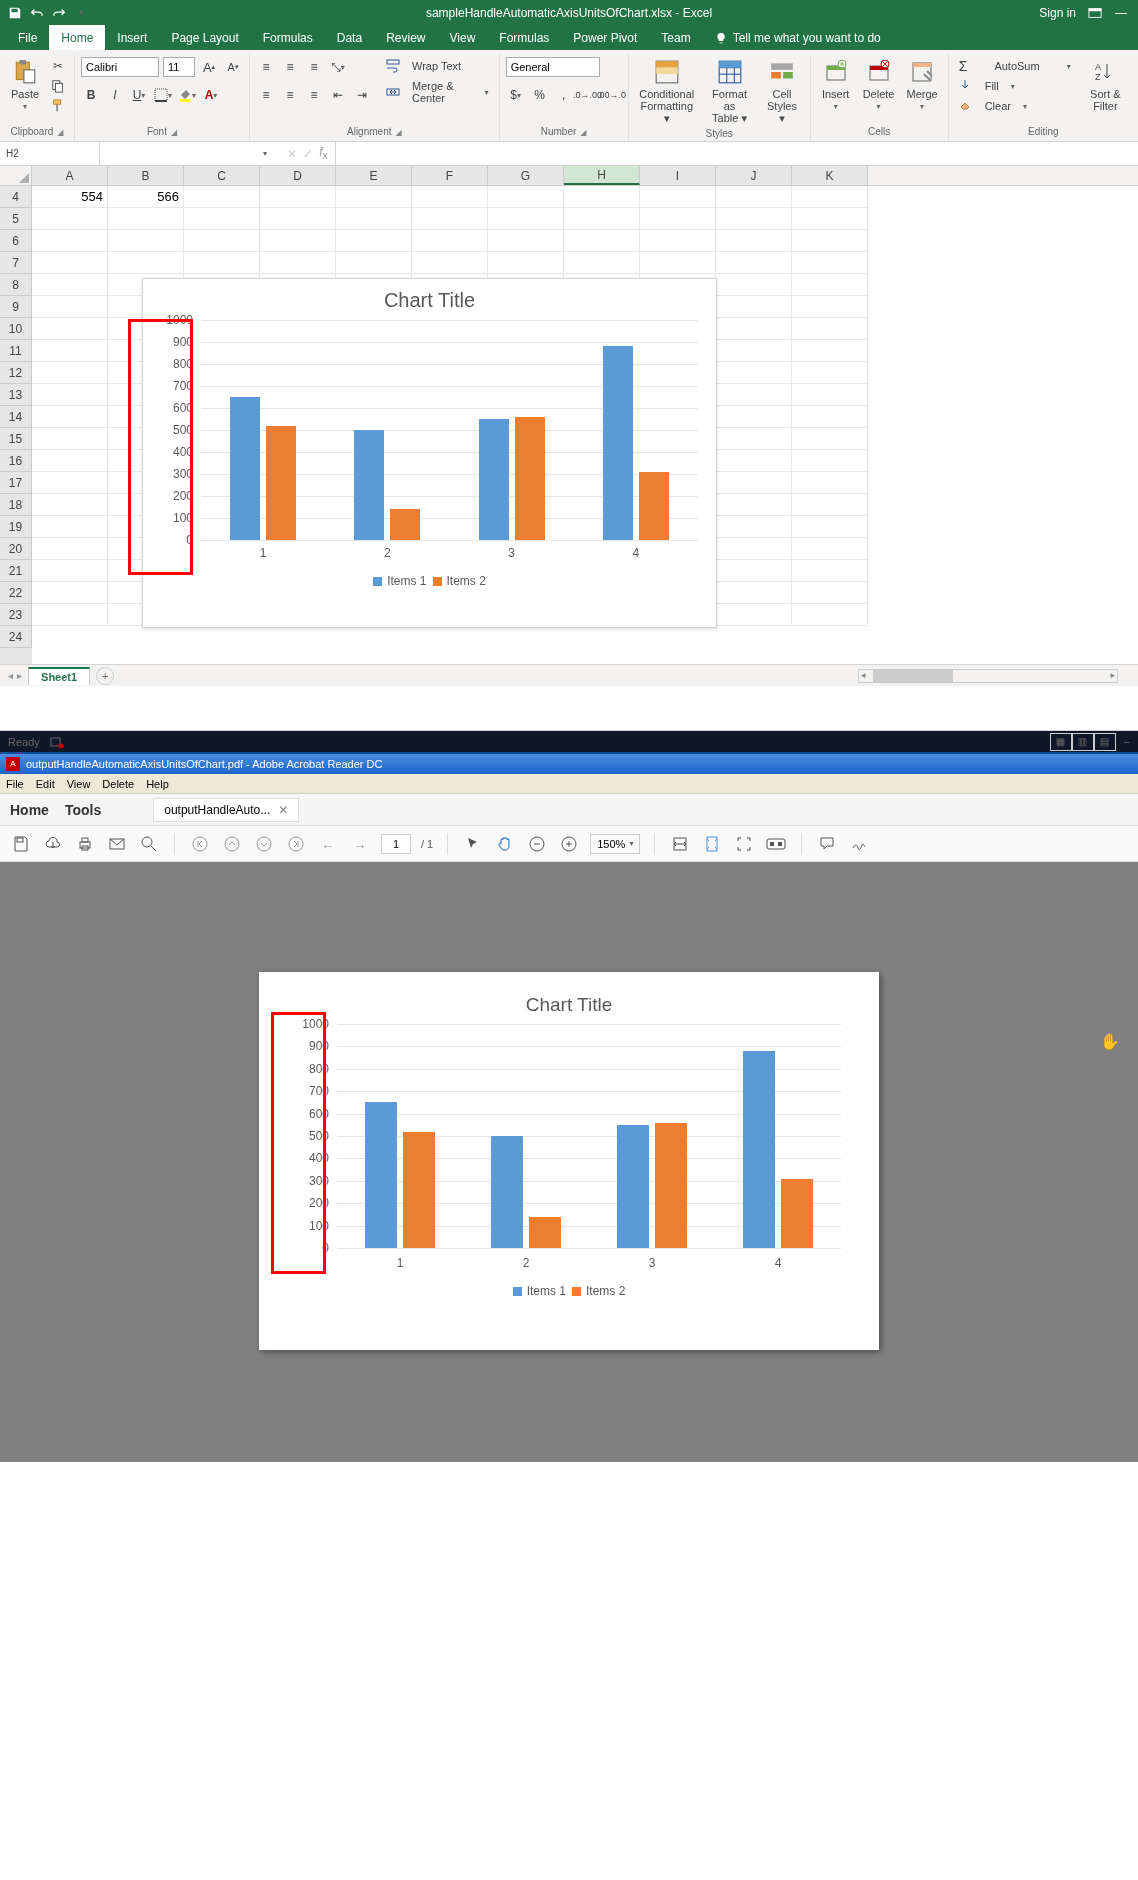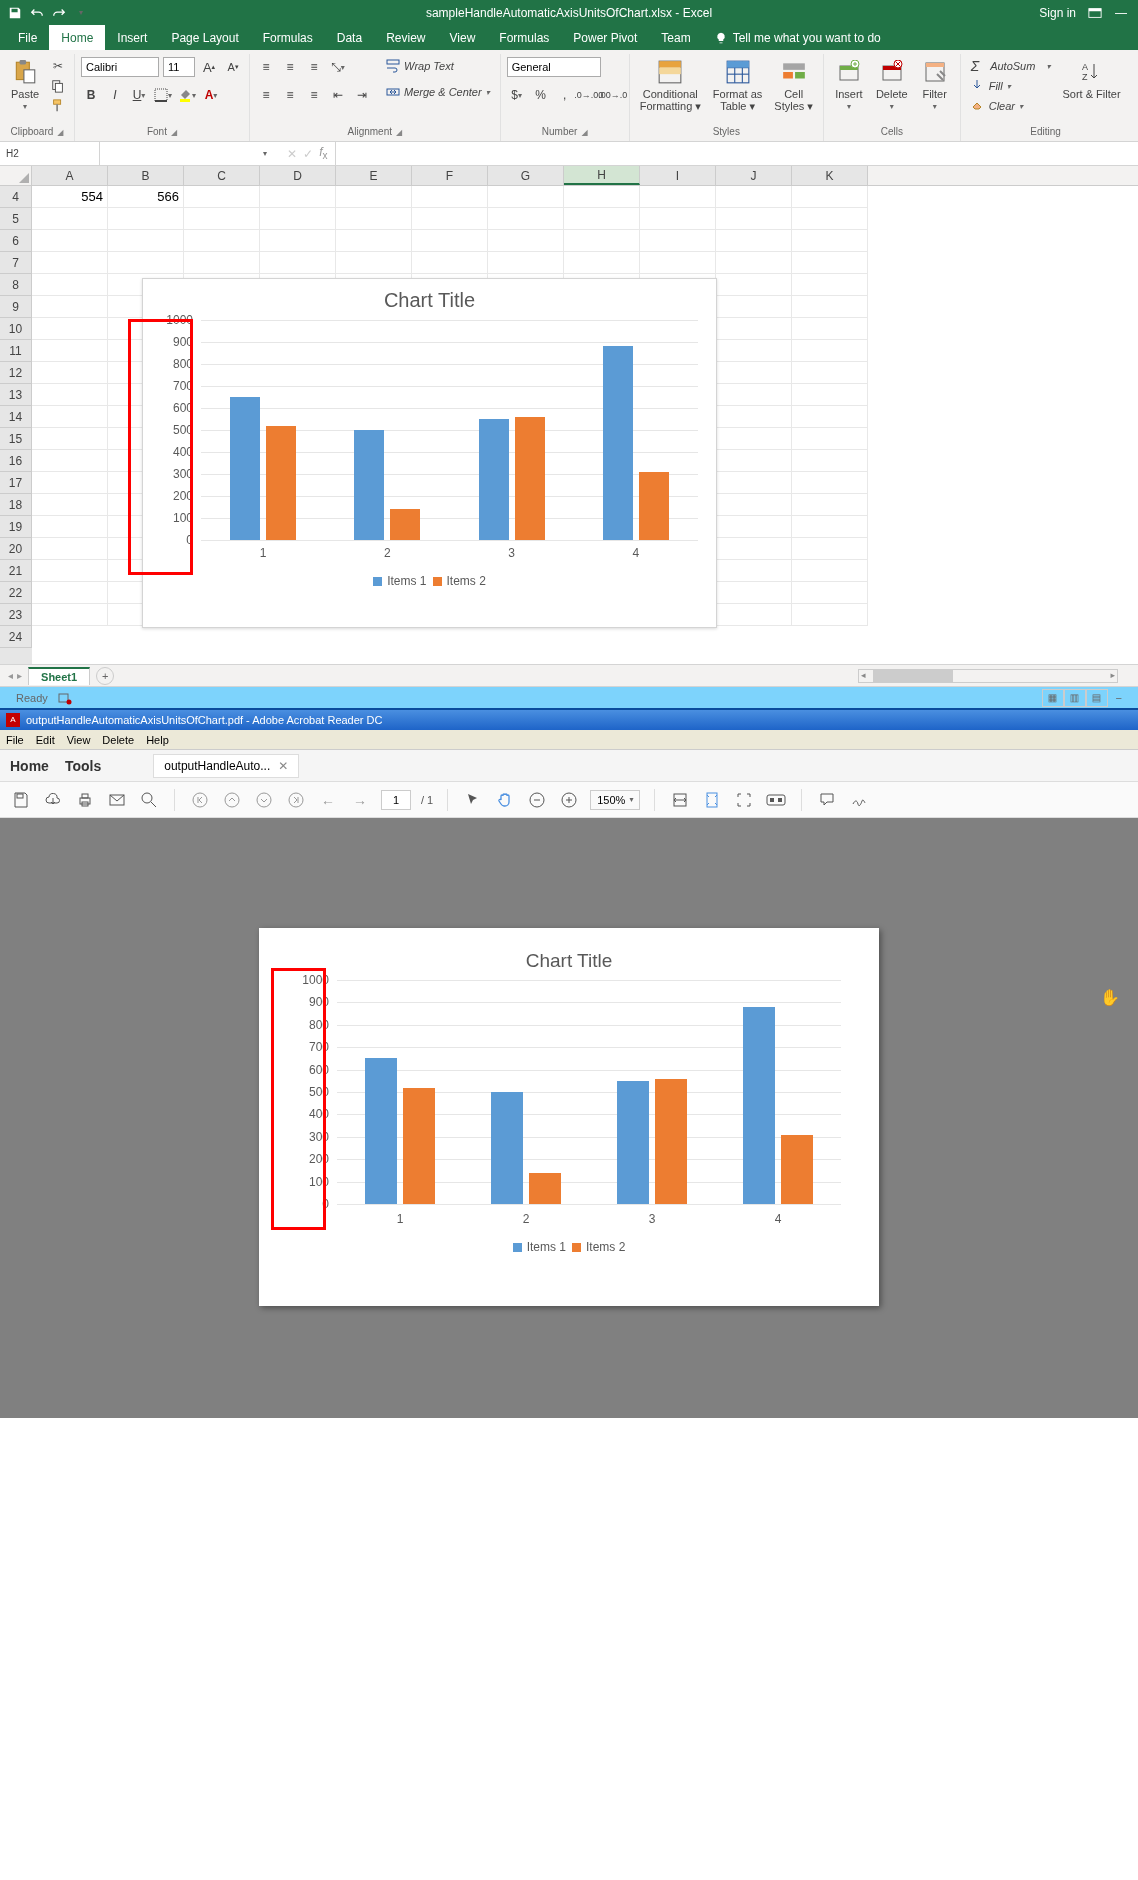--- a/index.html
+++ b/index.html
@@ -36,21 +36,21 @@
 .small-row { display: flex; align-items: center; gap: 4px; height: 22px; }
 .small-col { display: flex; flex-direction: column; gap: 0px; }
 .font-select { height: 20px; border: 1px solid #ababab; font-size: 11px; background: #fff; padding: 0 14px 0 4px; }
 .font-name { width: 78px; }
 .font-size { width: 32px; }
 .btnlet { width: 20px; height: 20px; display: inline-flex; align-items: center; justify-content: center; color: #444; font-size: 12px; }
 .dropdown-caret { font-size: 8px; color: #666; }
 
 .numfmt-select { height: 20px; border: 1px solid #ababab; font-size: 11px; background: #fff; padding: 0 4px; width: 94px; }
 
-.small-text-btn { display: flex; align-items: center; gap: 4px; font-size: 11px; color: #444; height: 20px; padding: 0 4px; font-style: italic; }
+.small-text-btn { display: flex; align-items: center; gap: 12px; font-size: 11px; color: #444; height: 20px; padding: 0 4px; }
 .small-text-btn .ic { width: 14px; height: 14px; display: inline-flex; }
 
 
 .formula-bar { display: flex; align-items: center; border-bottom: 1px solid #d4d4d4; height: 24px; background: #fff; }
 .name-box { width: 100px; border-right: 1px solid #d4d4d4; padding: 0 6px; font-size: 10px; color: #444; height: 100%; display: flex; align-items: center; }
 .fb-ctrls { display: flex; align-items: center; gap: 6px; padding: 0 8px; color: #999; border-right: 1px solid #d4d4d4; height: 100%; }
 .fb-input { flex: 1; padding: 0 6px; font-size: 12px; height: 100%; display: flex; align-items: center; }
 
 
 .grid-wrap { position: relative; background: #fff; }
@@ -90,21 +90,21 @@
 
 
 .sheet-tabs { height: 22px; background: #f3f2f1; border-top: 1px solid #d4d4d4; display: flex; align-items: center; padding-left: 8px; gap: 6px; font-size: 11px; color: #666; position: relative; }
 .sheet-nav { display: flex; gap: 4px; font-size: 10px; color: #999; }
 .sheet-tab { padding: 2px 12px; background: #fff; border: 1px solid #ccc; border-bottom: none; color: #217346; font-weight: bold; border-top: 2px solid #217346; }
 .sheet-add { width: 18px; height: 18px; border: 1px solid #ccc; border-radius: 50%; display: flex; align-items: center; justify-content: center; color: #666; }
 .hscroll { position: absolute; right: 20px; width: 260px; height: 14px; background: #f3f2f1; border: 1px solid #ccc; }
 .hscroll-thumb { position: absolute; left: 14px; width: 80px; top: 0; bottom: 0; background: #ccc; }
 
 
-.status-bar { height: 22px; background: #7dd3fc; border-top: 1px solid #d4d4d4; display: flex; align-items: center; padding: 0 16px; font-size: 11px; color: #666; }
+.status-bar { height: 22px; background: #0f172a; border-top: 1px solid #d4d4d4; display: flex; align-items: center; padding: 0 8px; font-size: 11px; color: #666; margin-top: 44px; }
 .status-right { margin-left: auto; display: flex; align-items: center; gap: 8px; }
 .view-btns { display: flex; }
 .view-btn { width: 22px; height: 18px; border: 1px solid #ccc; display: flex; align-items: center; justify-content: center; font-size: 10px; }
 
 
 .acrobat-window { border-top: 2px solid #0a4b9c; }
 .acro-titlebar { background: linear-gradient(#4a8fe0, #1e64c8); color: #fff; height: 20px; display: flex; align-items: center; padding: 0 6px; font-size: 11px; gap: 6px; }
 .acro-pdf-icon { width: 14px; height: 14px; background: #c40000; display: inline-block; font-size: 8px; color: #fff; text-align: center; line-height: 14px; }
 .acro-menubar { background: #ece9d8; height: 20px; display: flex; align-items: center; padding: 0 6px; font-size: 11px; color: #000; gap: 12px; border-bottom: 1px solid #ccc; }
 .acro-tabs { background: #f5f5f5; height: 32px; display: flex; align-items: center; padding: 0 10px; gap: 16px; border-bottom: 1px solid #ddd; font-size: 14px; }
@@ -386,21 +386,21 @@
             <span class="dropdown-caret">▾</span>
         </div>
         <div class="big-btn">
           <span class="glyph">
               <svg width="24" height="24" viewBox="0 0 24 24">
                 <rect x="3" y="3" width="18" height="18" fill="none" stroke="#666"></rect>
                 <rect x="3" y="3" width="18" height="4" fill="#f4b183"></rect>
                 <path d="M14 14l6 6M17 11l5 5" stroke="#888" stroke-width="2"></path>
               </svg>
             </span>
-          <span class="lbl">Filter</span>
+          <span class="lbl">Merge</span>
             <span class="dropdown-caret">▾</span>
         </div>
       </div>
       <div class="rgroup-label"><span>Cells</span></div>
     </div>
 
     <div class="rgroup" style="border-right:none">
       <div class="rgroup-content">
         <div class="small-col">
           <div class="small-text-btn"><span style="font-size:14px">Σ</span>&nbsp;<span>AutoSum</span>&nbsp;<span class="dropdown-caret">▾</span></div>

